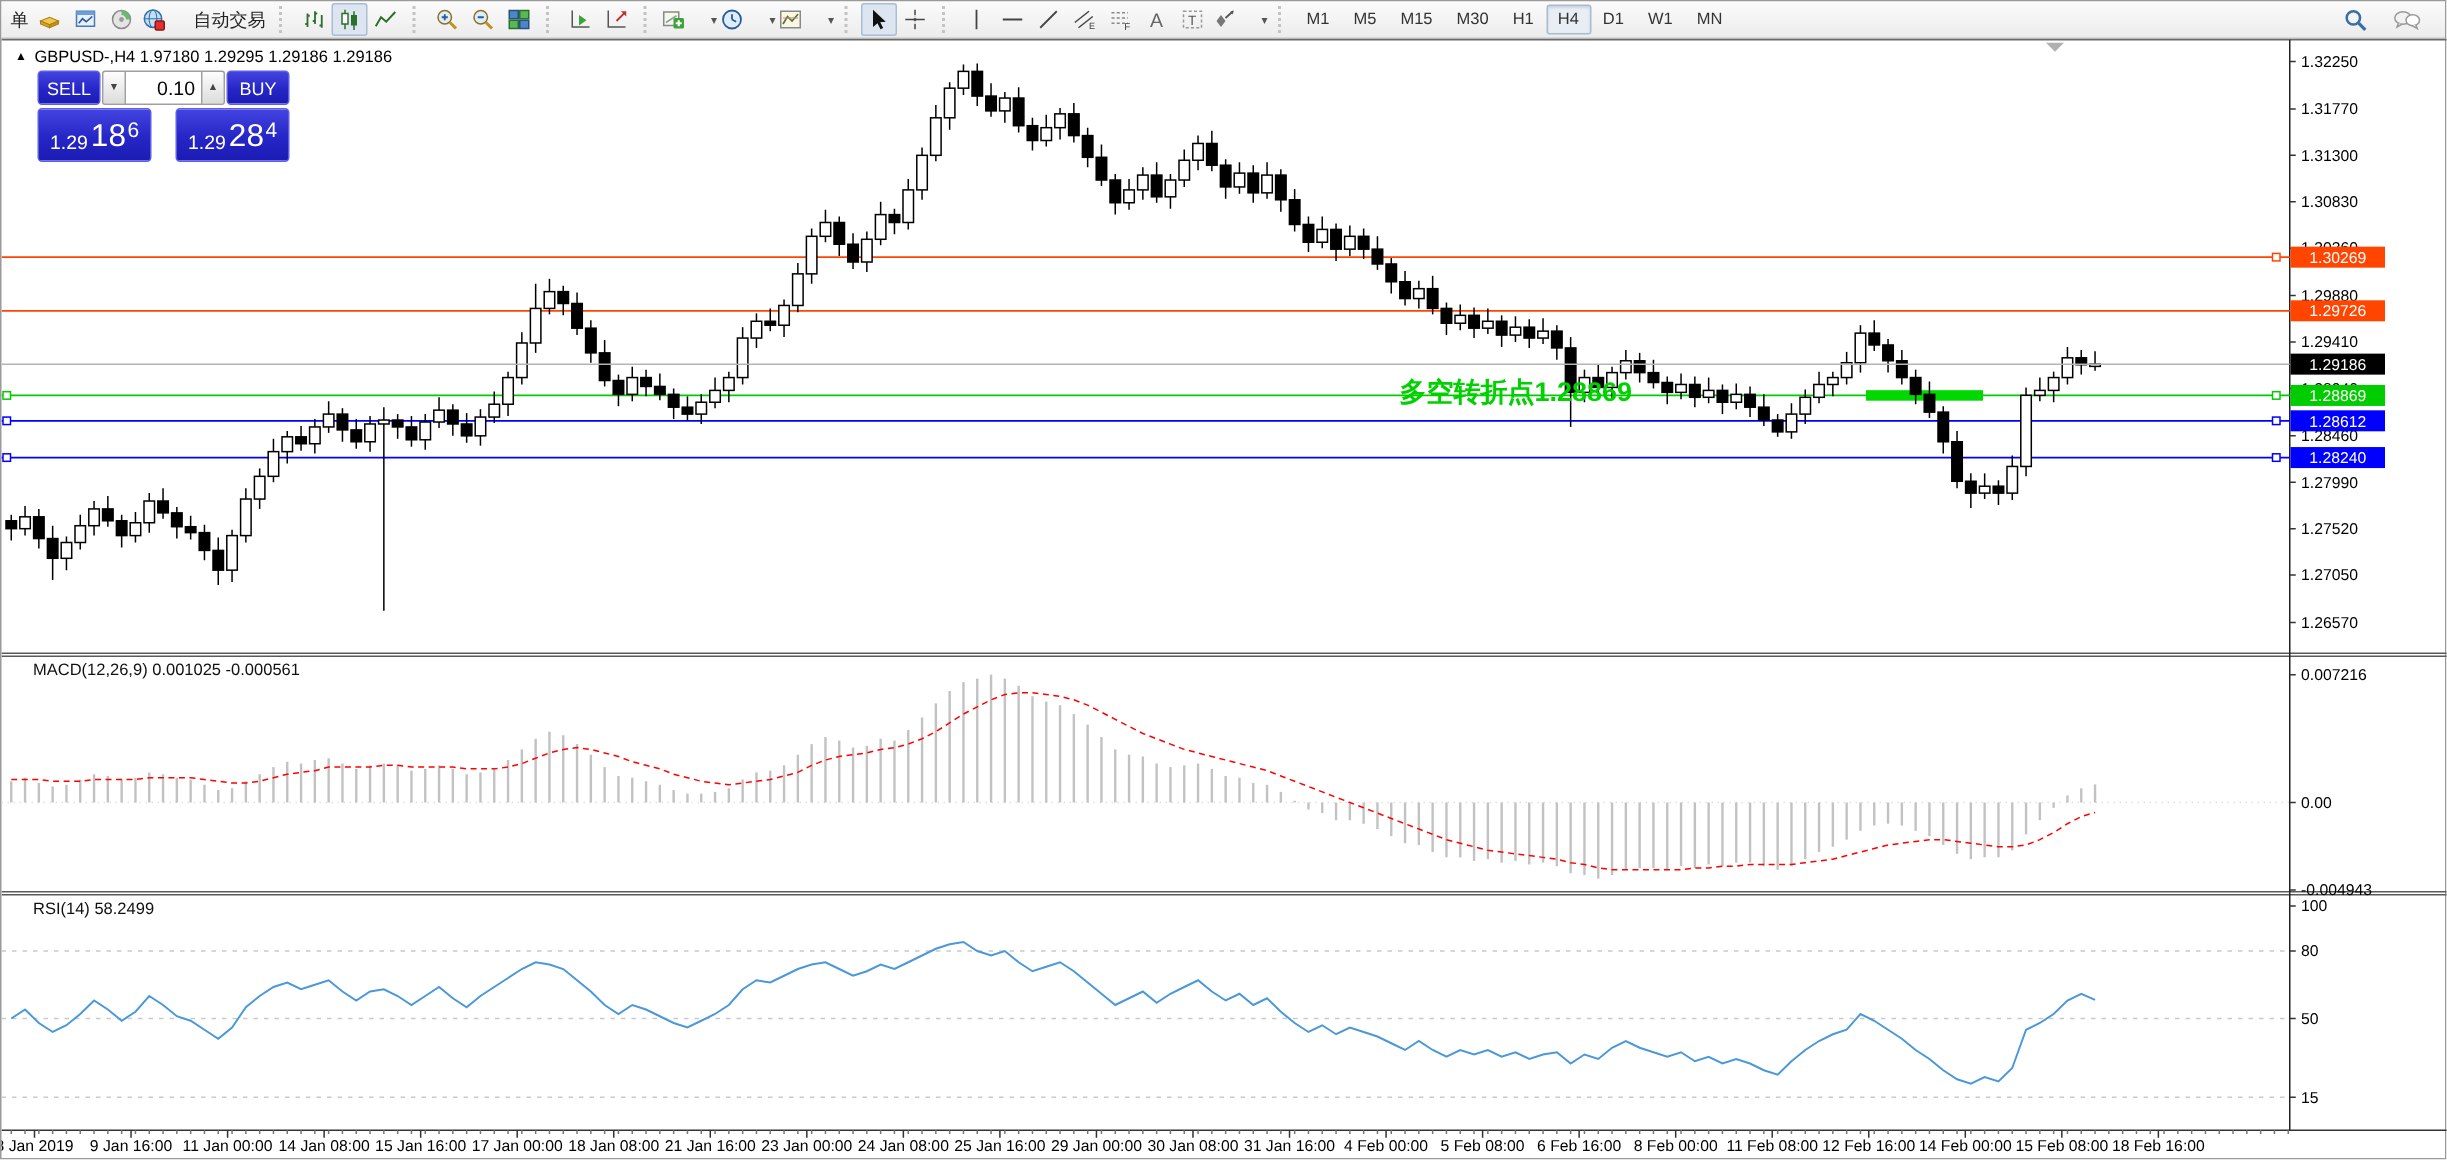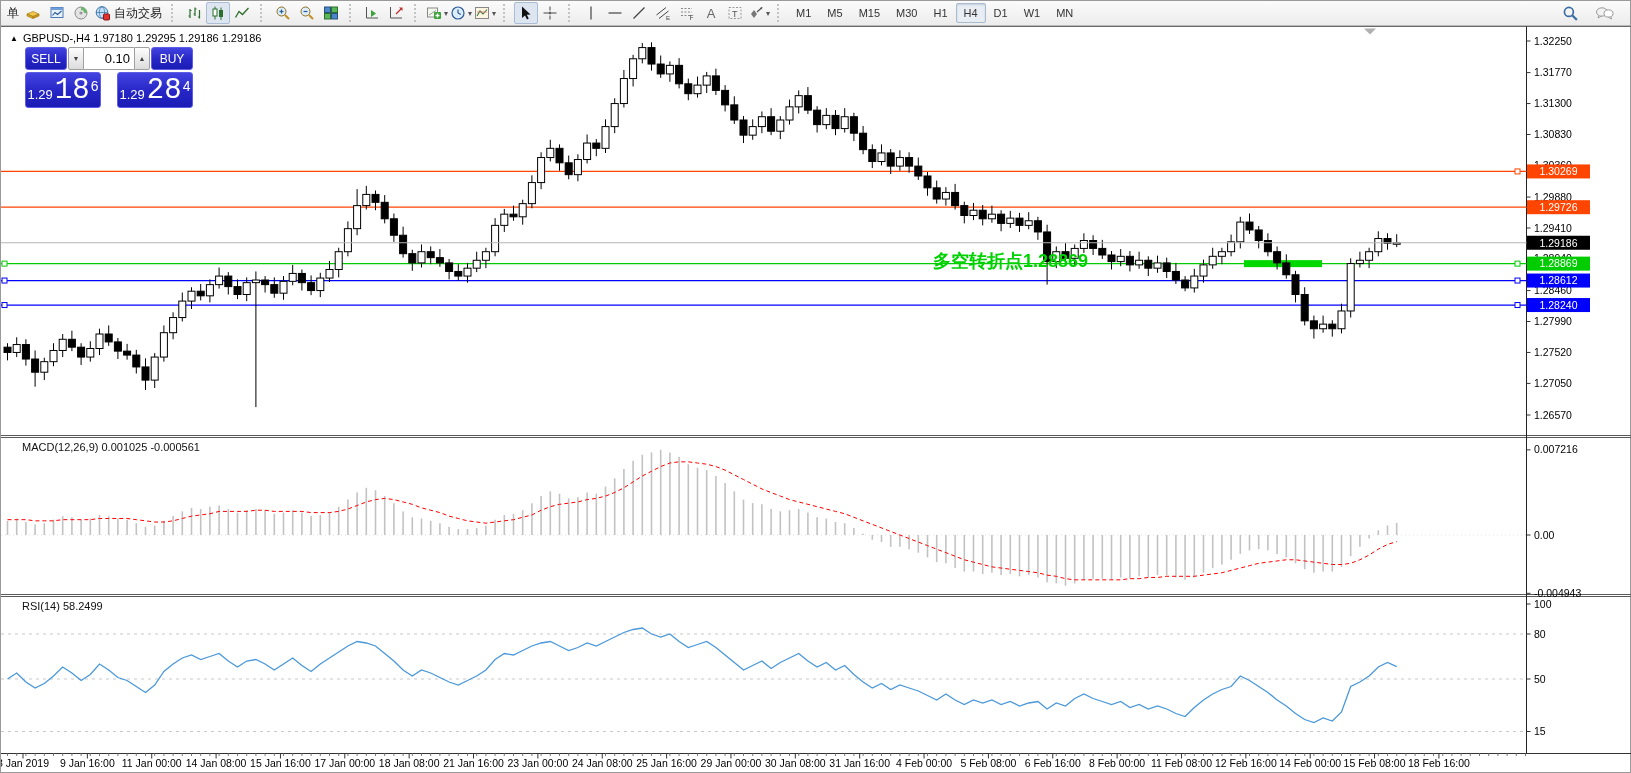--- a/index.html
+++ b/index.html
@@ -5,21 +5,21 @@
   * { box-sizing: border-box; margin: 0; padding: 0; }
   html,body { width:1631px; height:773px; overflow:hidden; background:#fff;
     font-family:"Liberation Sans", sans-serif; }
   .page { position:relative; width:1631px; height:773px; border:1px solid #9a9a9a; background:#fff; }
 
   
   .toolbar { position:absolute; top:0; left:0; width:100%; height:25px;
     background:linear-gradient(180deg,#fbfbfb,#ececec); border-bottom:1px solid #b9b9b9;
     display:flex; align-items:center; padding:0 4px; z-index:30; }
   .tbtn { height:22px; min-width:24px; display:flex; align-items:center; justify-content:center;
-    background:transparent; border:1px solid transparent; border-radius:2px; cursor:default; gap:1px; }
+    background:transparent; border:1px solid transparent; border-radius:2px; cursor:default; gap:16px; }
   .tbtn.pressed { background:#dde6f0; border:1px solid #aabdd4; }
   .tbtn svg { display:block; }
   .tb-text { font-size:12px; color:#222; padding:0 2px; }
   .sep { width:7px; height:18px; border-left:2px dotted #c3c3c3; margin:0 4px 0 6px; }
   .dd { font-size:8px; color:#555; margin-left:1px; }
   .tf { height:20px; padding:0 7px; font-size:11px; color:#333; background:transparent;
     border:1px solid transparent; border-radius:2px; }
   .tf.active { background:#e9eef5; border:1px solid #a9bccf; box-shadow:inset 0 1px 2px #c2cedb; }
   .tb-right { margin-left:auto; display:flex; align-items:center; gap:10px; padding-right:10px; }
 
@@ -37,21 +37,21 @@
     font-size:7px; color:#444; }
   .tp-step.left { border-radius:2px 0 0 2px; }
   .tp-step.right { border-radius:0 2px 2px 0; }
   .tp-input { flex:1; width:50px; border:1px solid #9f9f9f; border-left:none; border-right:none;
     text-align:right; font-size:13px; padding-right:4px; font-family:"Liberation Sans",sans-serif; }
   .tp-prices { display:flex; gap:16px; margin-top:2px;text-align:right; }
   .tp-price { flex:1; height:36px; color:#fff; border:1px solid #5d5de8; border-radius:3px;
     background:linear-gradient(180deg,#4343e0 0%,#2626c6 55%,#1b1bb4 100%);
     display:flex; align-items:flex-end; justify-content:center; padding-bottom:2px; cursor:default; }
   .tp-price .pp { font-size:13px; margin:0 2px 3px 0; }
-  .tp-price .pb { font-size:29px; line-height:29px;font-family:Liberation Mono, monospace; }
+  .tp-price .pb { font-size:21px; line-height:29px; }
   .tp-price .ps { font-size:14px; margin:2px 0 0 1px; align-self:flex-start; padding-top:3px; }
 
   
   .ind-label { position:absolute; left:5px; font-size:11px; color:#111; z-index:20;padding-left:16px; }
   .macd-label { top:440px; }
   .rsi-label { top:599px; }
 
   svg.chart { position:absolute; left:0; top:0; z-index:5; }
 </style>
 </head>

